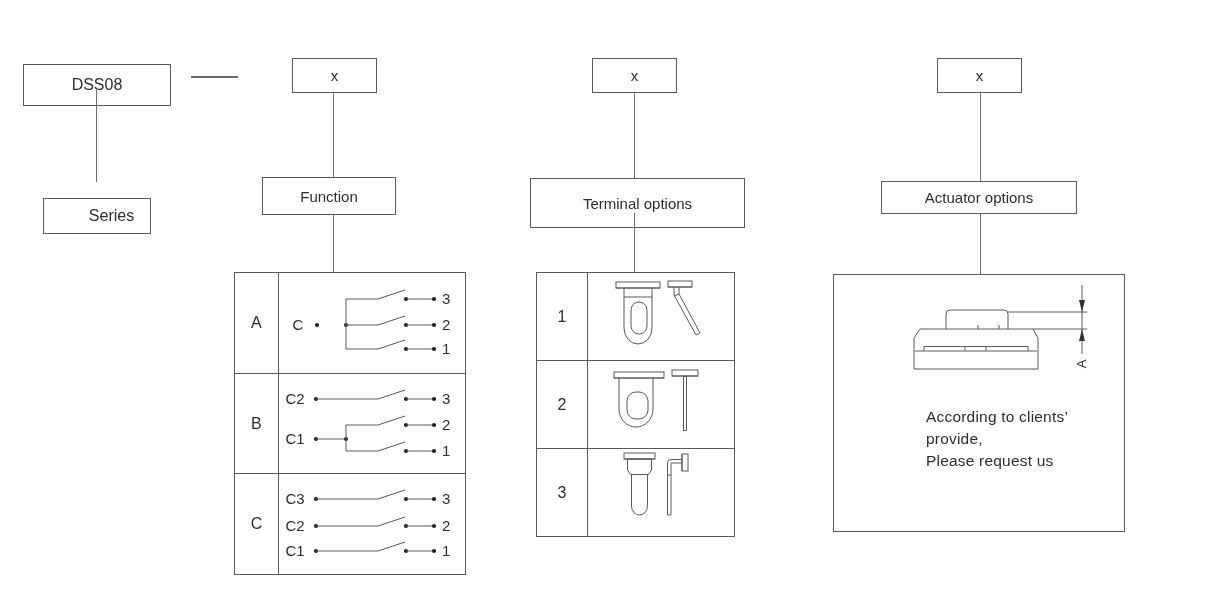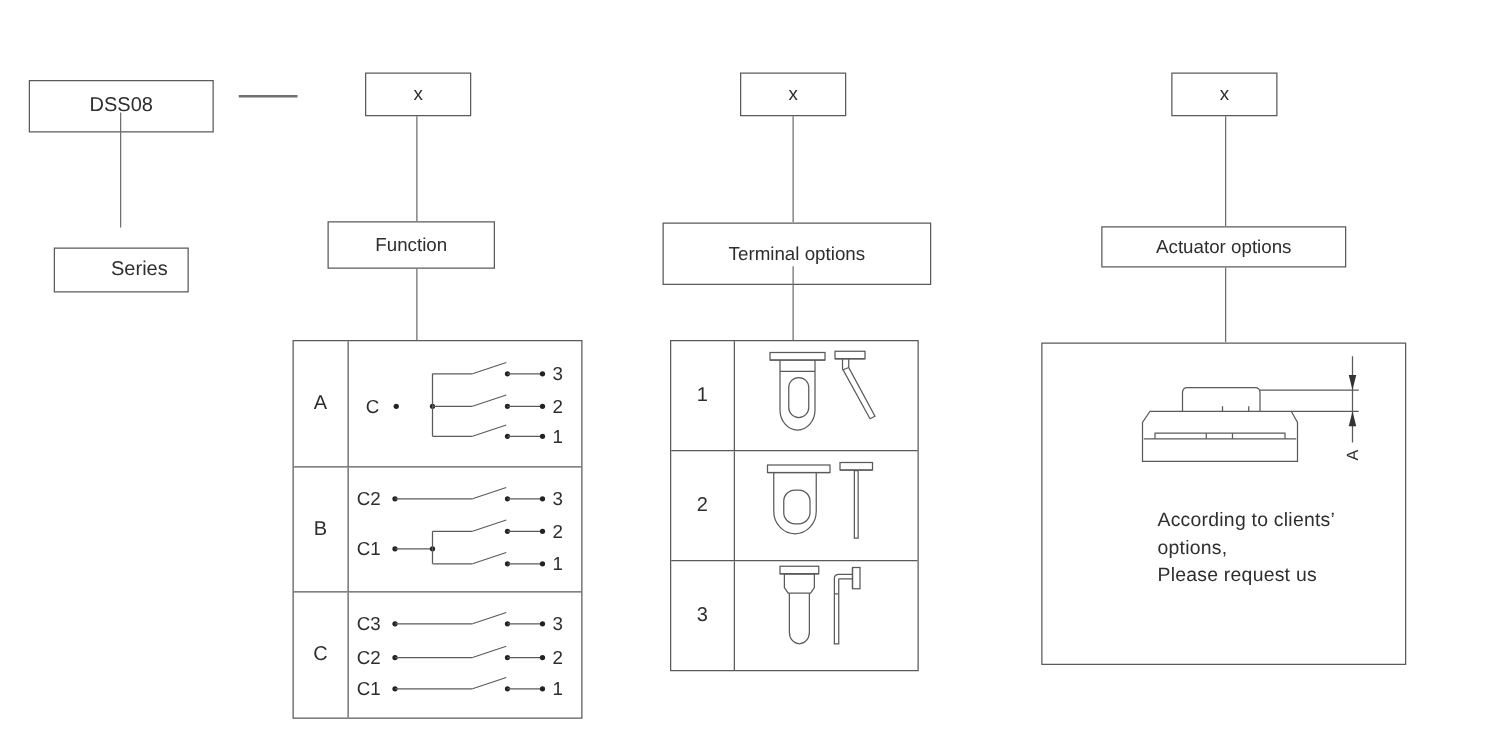--- a/index.html
+++ b/index.html
@@ -267,18 +267,18 @@
         <line x1="174" y1="37" x2="253" y2="37"></line>
         <line x1="199" y1="54" x2="253" y2="54"></line>
         <line x1="248" y1="10" x2="248" y2="79"></line>
         <polygon points="248,37 245,25 251,25"></polygon>
         <polygon points="248,54 245,66 251,66"></polygon>
         <text x="248" y="93" font-size="13" text-anchor="middle" transform="rotate(-90 248 89)">A</text>
       </g>
     </svg>
     <div class="actuator-note">
       <div>According to clients’</div>
-      <div>options,</div>
+      <div>provide,</div>
       <div>Please request us</div>
     </div>
   </div>
 
 </div>
 
 </body></html>

